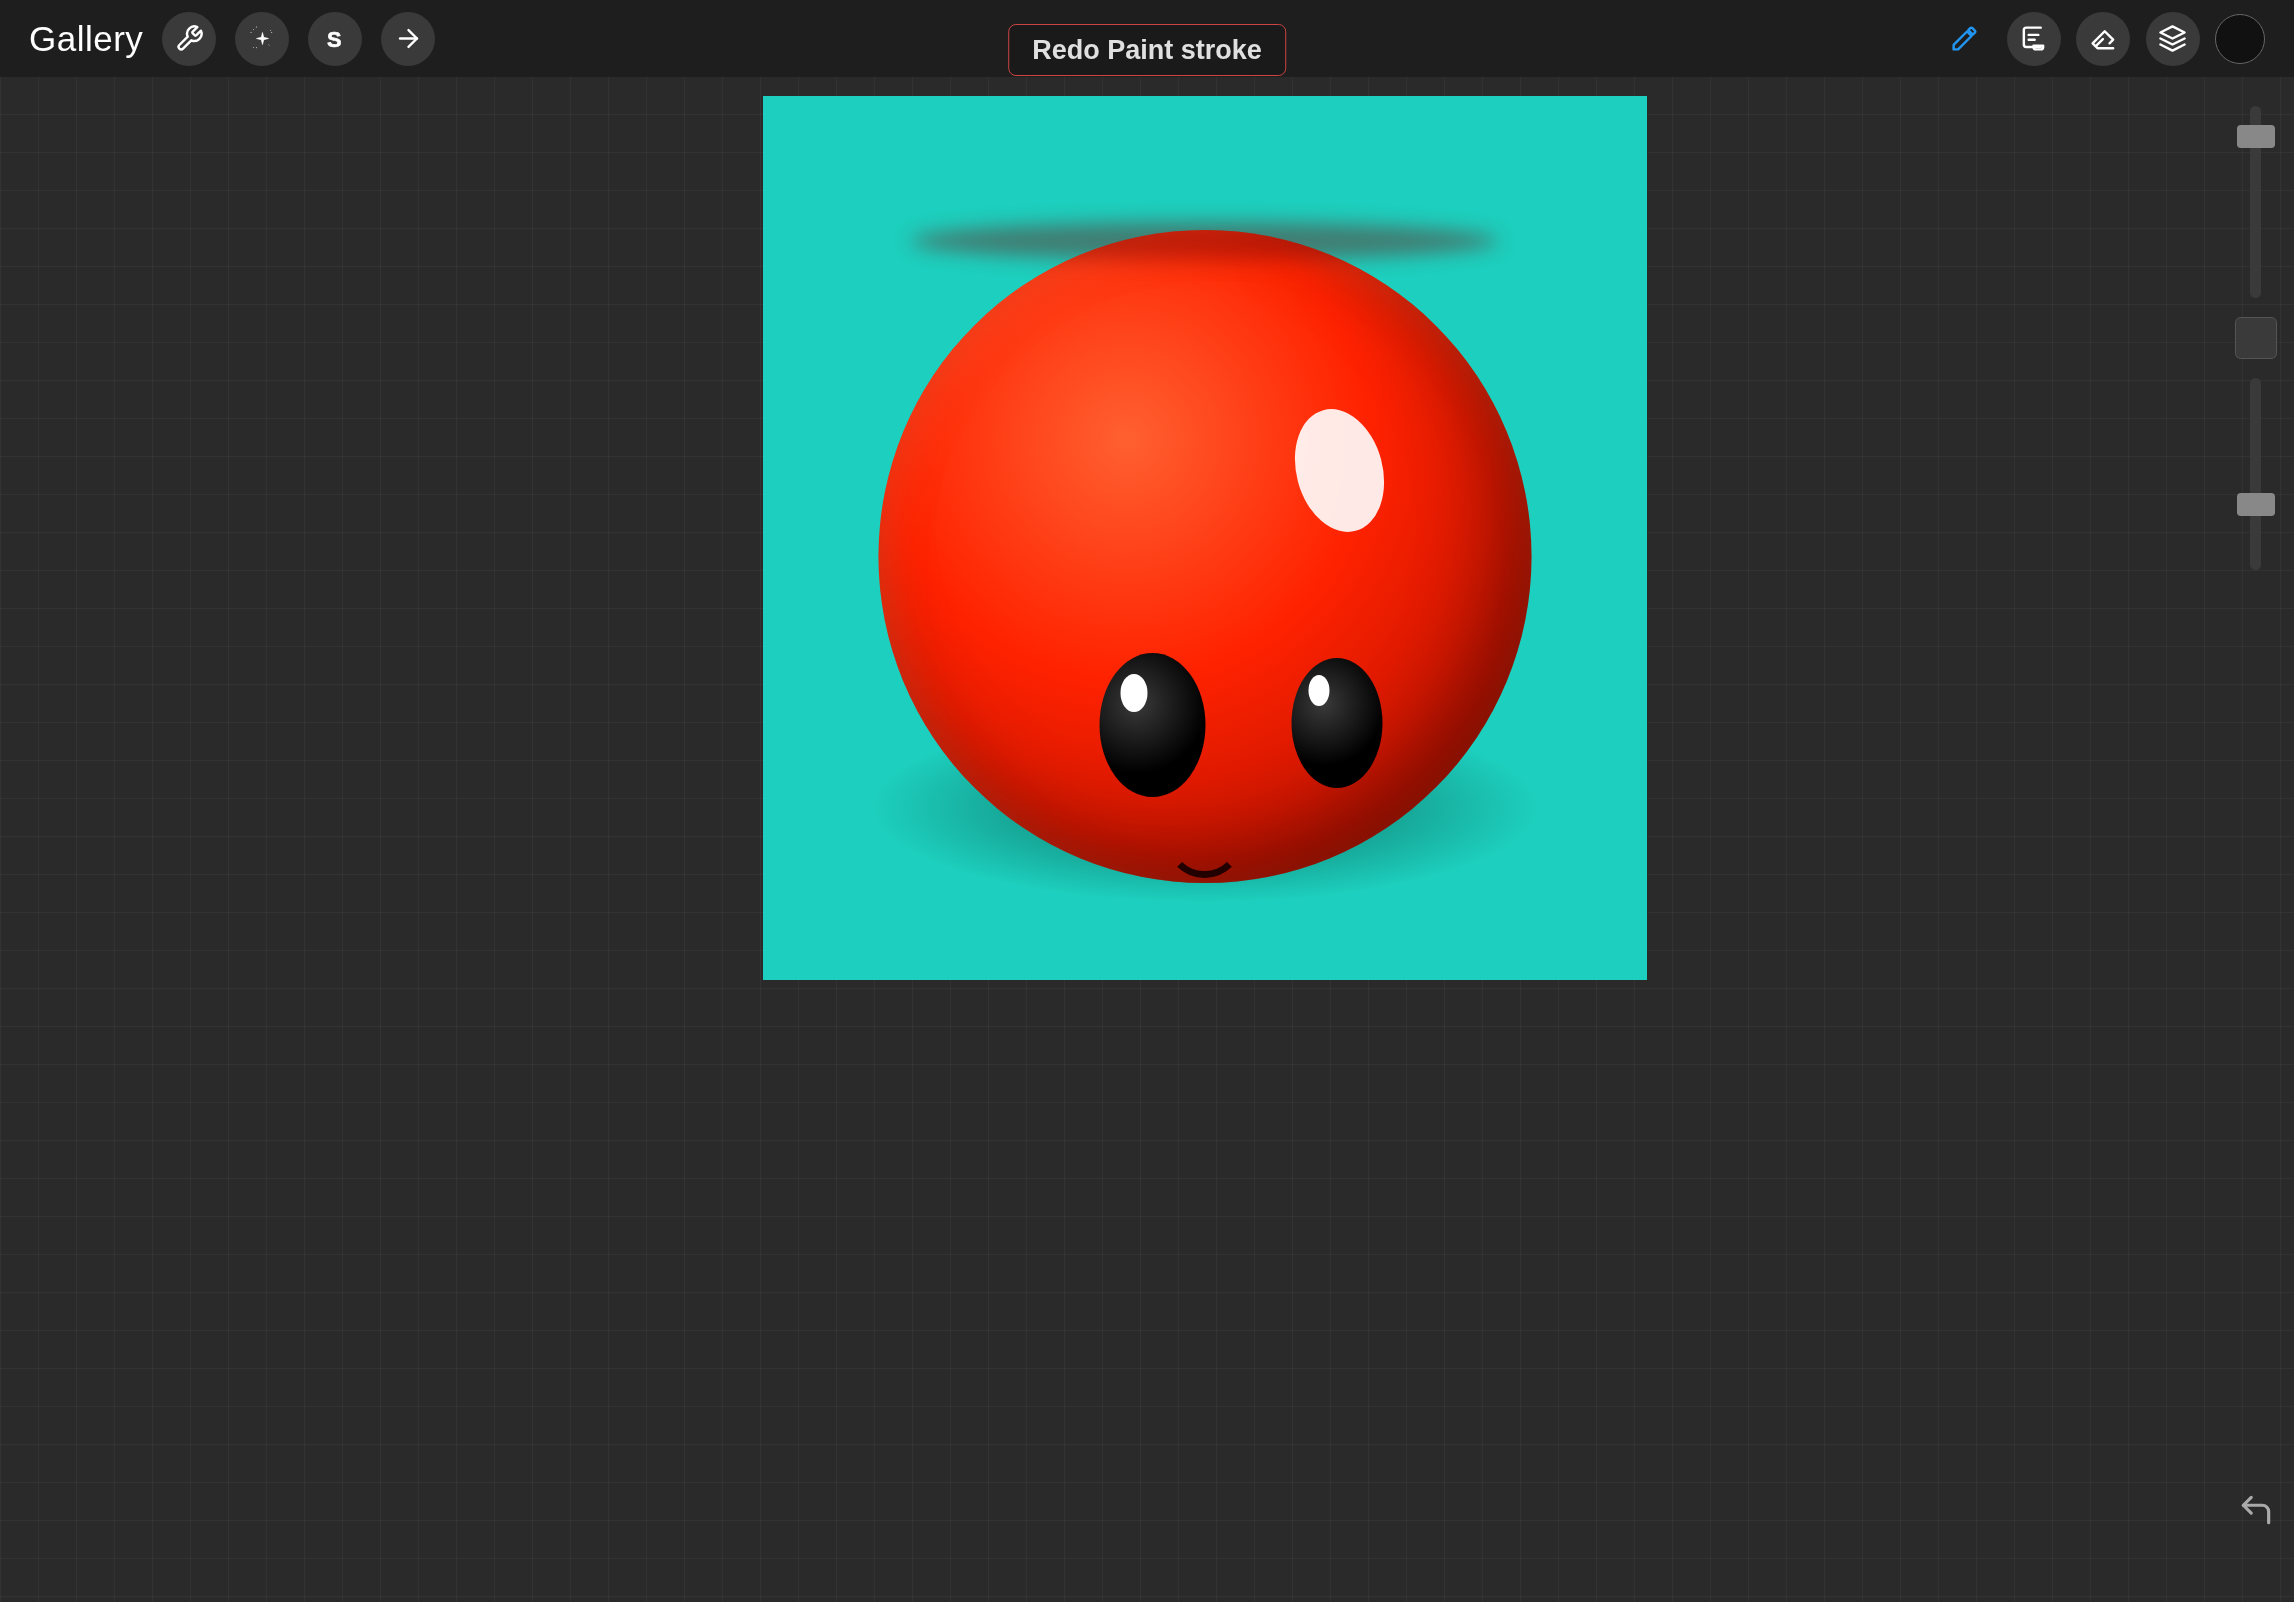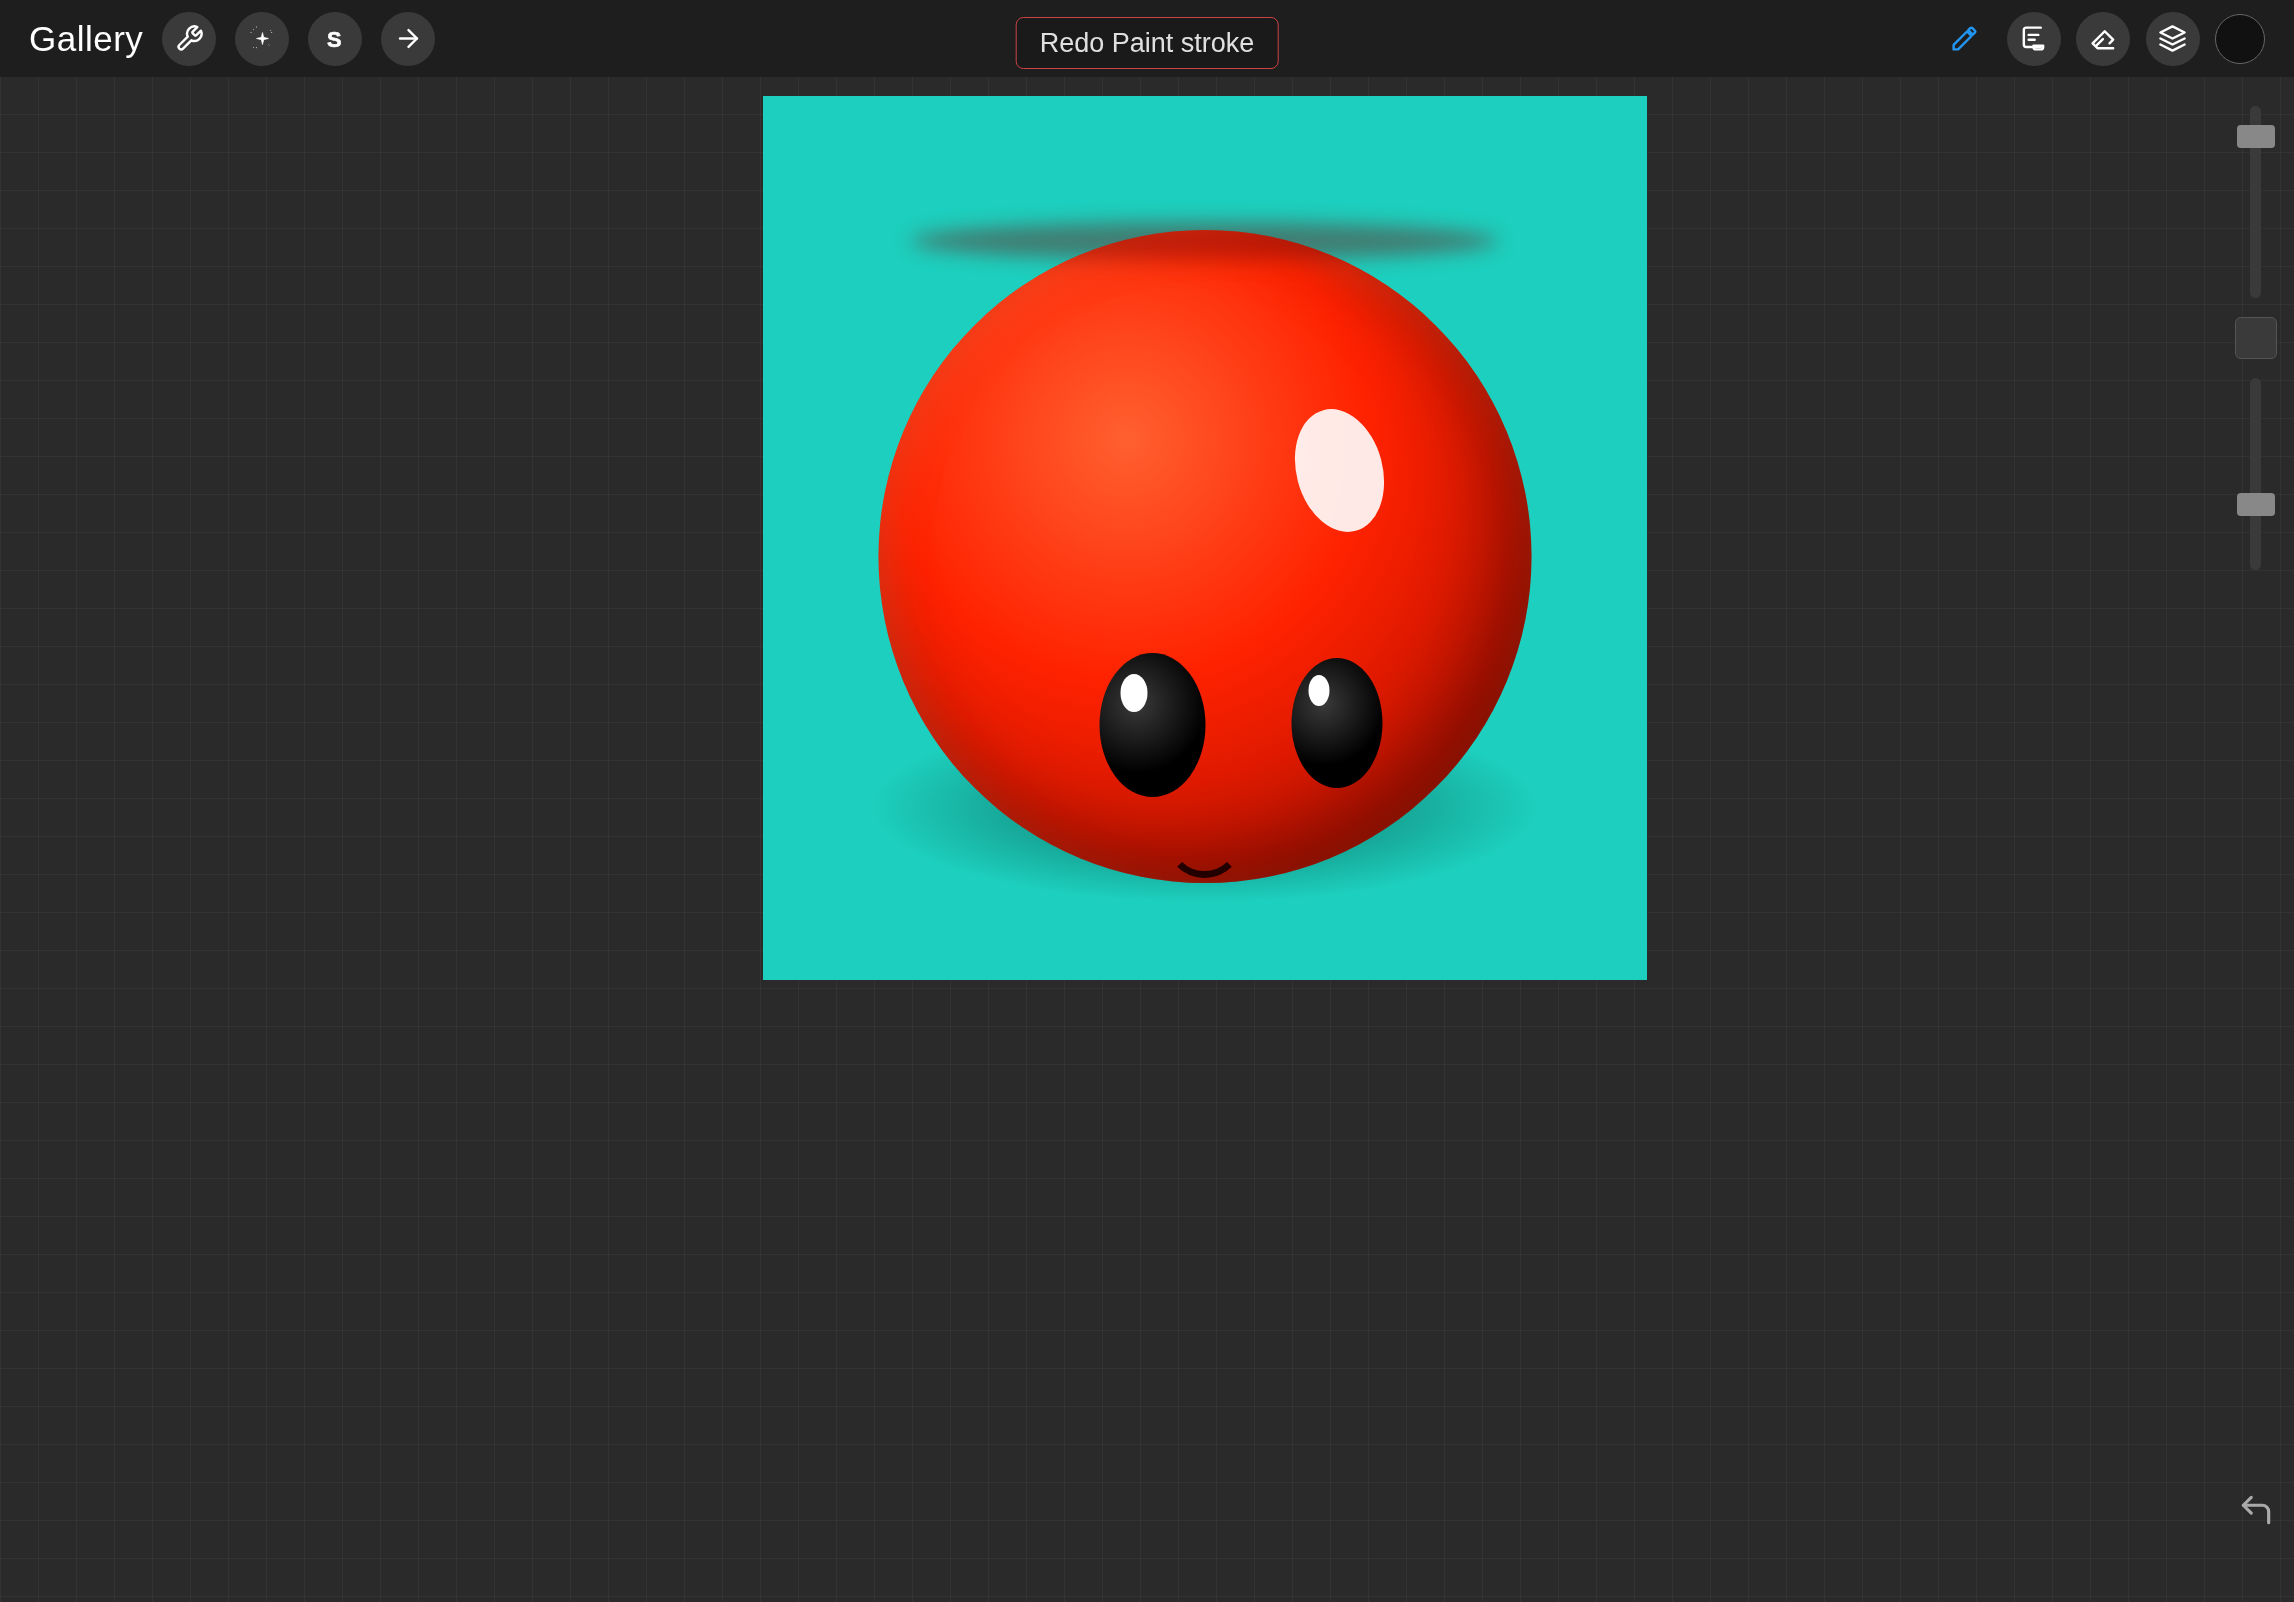--- a/index.html
+++ b/index.html
@@ -74,24 +74,25 @@
     }
 
     .icon-btn svg {
       width: 29px;
       height: 29px;
     }
 
     
     .tooltip-container {
       position: absolute;
-      top: 17px;
+      top: 24px;
       left: 50%;
       transform: translateX(-50%);
       z-index: 200;
+      font-weight: bold;
     }
 
     .tooltip {
       background: #1a1a1a;
       color: #e0e0e0;
       border: 1.4px solid #cc4444;
       border-radius: 7.7px;
       padding: 9.6px 23px;
       font-size: 27px;
       white-space: nowrap;

